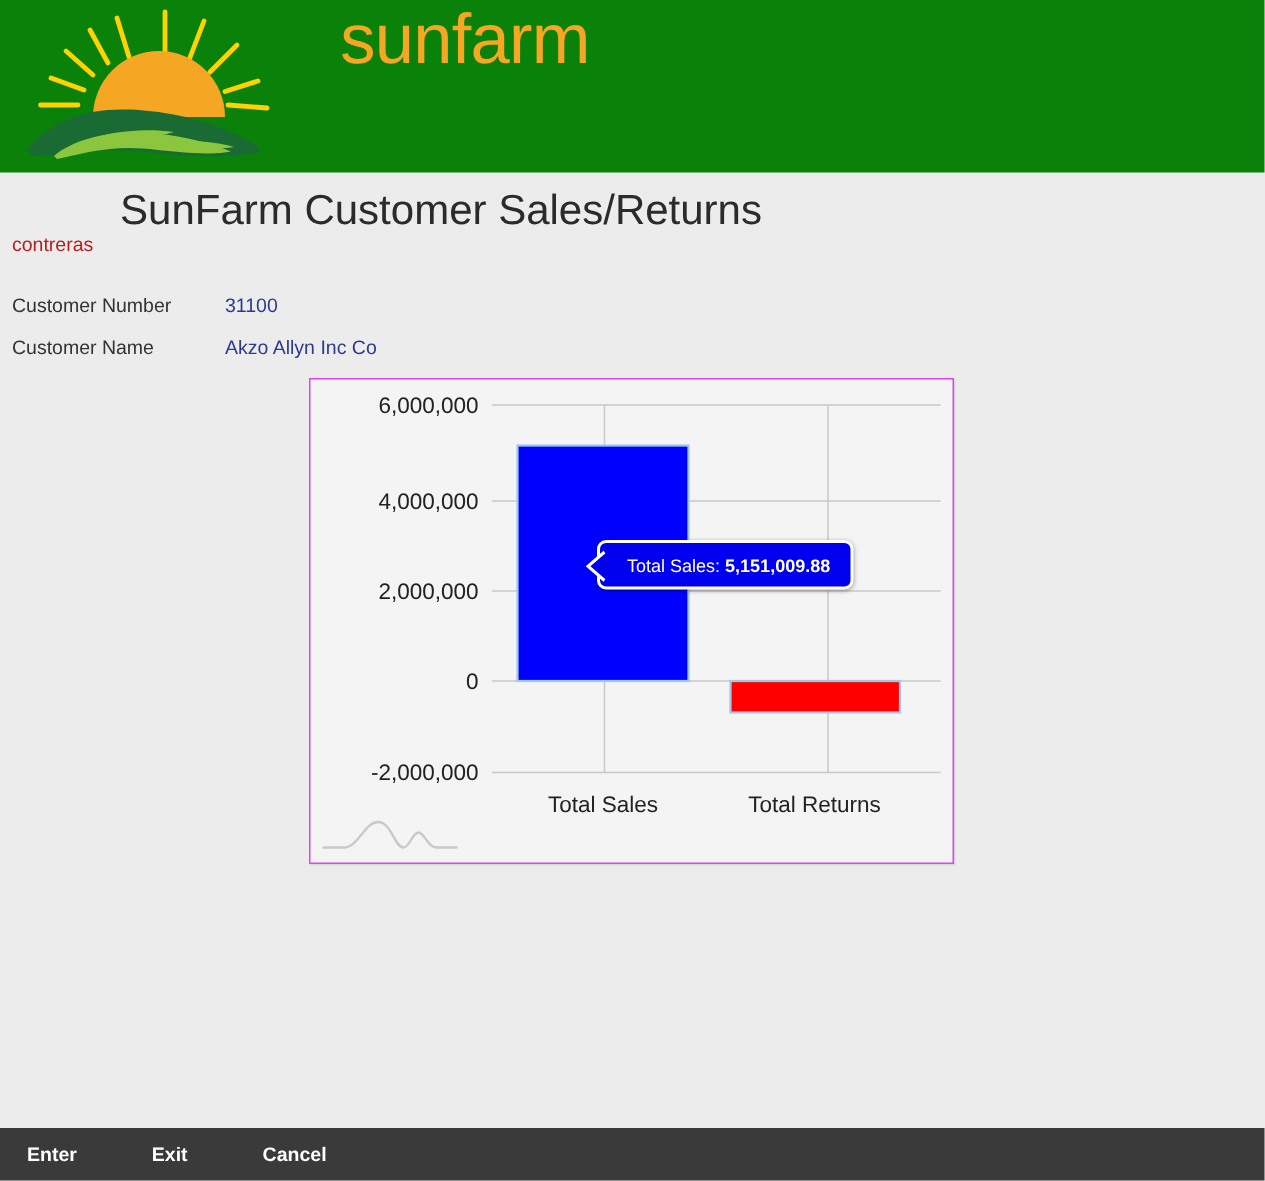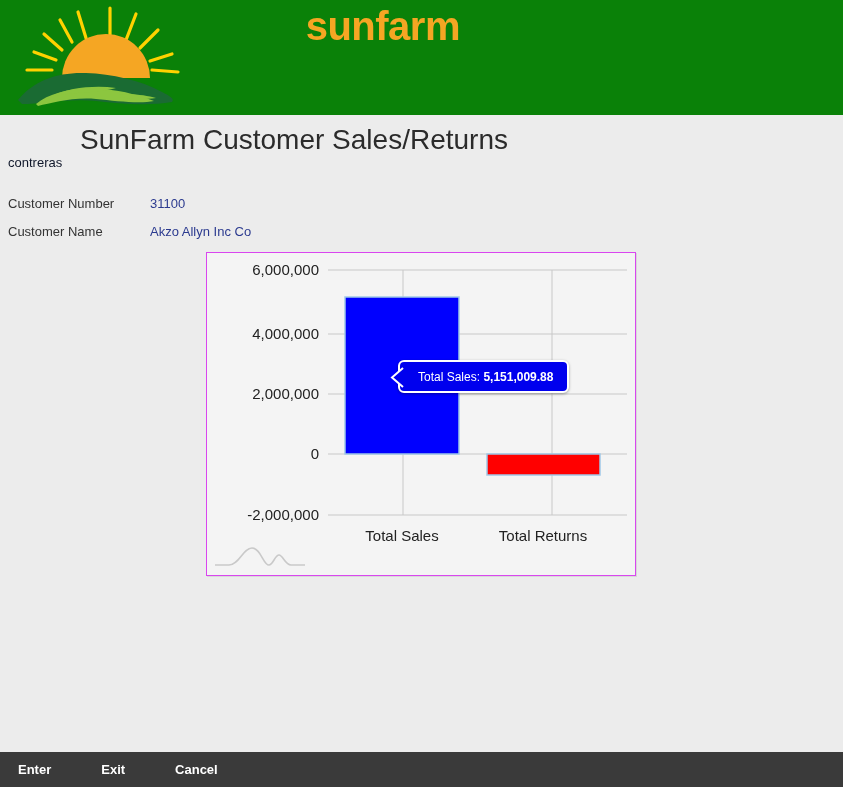--- a/index.html
+++ b/index.html
@@ -32,26 +32,25 @@
     height: 115px;
   }
   #brand-wrap {
     position: absolute;
     left: 160px;
     top: 6px;
     width: 300px;
     text-align: center;
   }
   #brand-name {
-    font-size: 40px;
-    font-weight: bold;
+    font-size: 47px;
+    font-weight: normal;
     color: #f5a623;
     line-height: 40px;
     letter-spacing: -0.5px;
-    text-align: right;
   }
   #brand-tagline {
     font-size: 17px;
     color: #6fbf6a;
     line-height: 22px;
     margin-top: 1px;
   }
 
   
   #page-title {
@@ -65,21 +64,21 @@
     padding-left: 0;
   }
   #page-title-inner { display: inline-block; margin-right: 255px; }
 
   
   #user-label {
     position: absolute;
     left: 8px;
     top: 155px;
     font-size: 13px;
-    color: #0f172a;
+    color: #b91c1c;
   }
   .field-row { position: absolute; left: 8px; font-size: 13px; }
   #row-custnum { top: 196px; }
   #row-custname { top: 224px; }
   .field-label {
     display: inline-block;
     width: 142px;
     color: #333;
   }
   .field-value {

